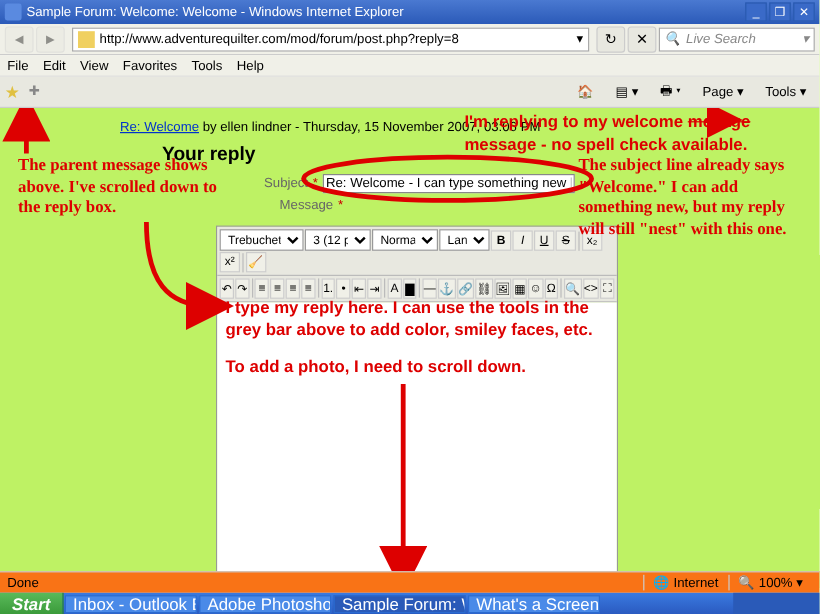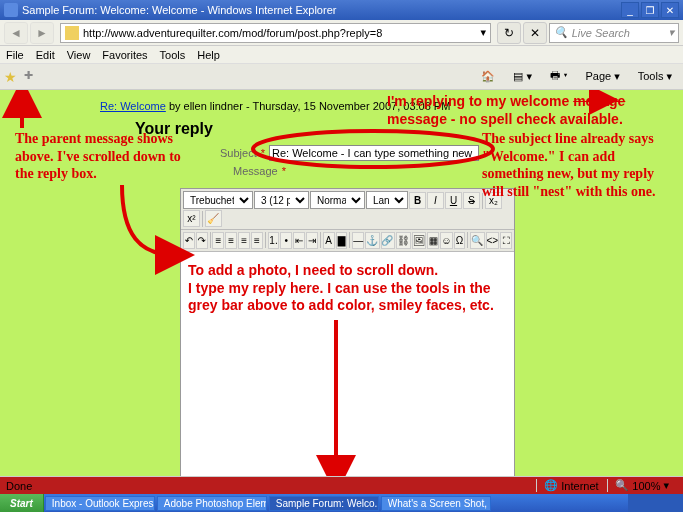--- a/index.html
+++ b/index.html
@@ -48,25 +48,25 @@
 .ed-btn { width: 17px; height: 17px; border: 1px solid #ccc; background: #f0f0e8; display: inline-flex; align-items: center; justify-content: center; font-size: 10px; cursor: pointer; }
 .ed-sep { width: 1px; height: 16px; background: #bbb; margin: 0 1px; }
 .ed-row2 { background: #e8e8e0; border-bottom: 1px solid #bbb; padding: 2px; display: flex; gap: 1px; }
 .ed-body { height: 228px; background: #fff; padding: 6px; }
 .ed-path { background: #f0f0c0; border-top: 1px solid #bbb; padding: 2px 4px; font-size: 10px; }
 .ed-path a { color: #0033cc; text-decoration: underline; }
 
 .annotation { position: absolute; color: #d00; font-family: "Times New Roman", serif; font-size: 14px; font-weight: bold; line-height: 1.25; }
 .annotation .strike { text-decoration: line-through; }
 
-.statusbar { position: absolute; bottom: 18px; left: 0; right: 0; height: 18px; background: #b91c1c; border-top: 1px solid #ccc; display: flex; align-items: center; padding: 0 6px; font-size: 11px; }
+.statusbar { position: absolute; bottom: 18px; left: 0; right: 0; height: 18px; background: #f97316; border-top: 1px solid #ccc; display: flex; align-items: center; padding: 0 6px; font-size: 11px; }
 .statusbar .spacer { flex: 1; }
 .statusbar .seg { border-left: 1px solid #ccc; padding: 0 8px; display: flex; align-items: center; gap: 3px; }
 
-.taskbar { position: absolute; bottom: 0; left: 0; right: 0; height: 18px; background: linear-gradient(to bottom, #3a7ae0, #2a5ac0); display: flex; align-items: center; font-size: 10px; color: #fff; }
+.taskbar { position: absolute; bottom: 0; left: 0; right: 0; height: 18px; background: linear-gradient(to bottom, #3a7ae0, #2a5ac0); display: flex; align-items: center; font-size: 14px; color: #fff; }
 .start { background: linear-gradient(to bottom, #5aba5a, #3a9a3a); padding: 0 10px; height: 100%; display: flex; align-items: center; font-weight: bold; font-style: italic; border-right: 1px solid #2a8a2a; }
 .task { background: #4a8ae8; border: 1px solid #2a6ad0; margin: 1px; padding: 1px 4px; height: 15px; display: flex; align-items: center; gap: 2px; max-width: 110px; overflow: hidden; white-space: nowrap; }
 .task.active { background: #2a5ab8; }
 .task .ticon { width: 11px; height: 11px; background: #fff3; }
 .tray { margin-left: auto; background: #2a5ab8; padding: 0 4px; height: 100%; display: flex; align-items: center; gap: 12px; flex-direction: column; }
 .tray .ticon { width: 10px; height: 10px; background: #fff4; }
 
 svg.anno { position: absolute; pointer-events: none; }
 </style>
 </head>
@@ -197,22 +197,22 @@
     </div>
 
   </div>
 
   <div class="annotation" style="top:3px; left:387px; width:280px">
     <span>I'm replying to my welcome </span><span class="strike">mesage</span><span> message - no spell check available.</span>
   </div>
   <div class="annotation" style="top:40px; left:15px; width:185px">The parent message shows above.  I've scrolled down to the reply box.</div>
   <div class="annotation" style="top:40px; left:482px; width:195px">The subject line already says "Welcome."  I can add something new, but my reply will still "nest" with this one.</div>
   <div class="annotation" style="top:158px; left:188px; width:320px">
+    <div>I type my reply here.  I can use the tools in the grey bar above to add color, smiley faces, etc.</div>
     <div style="margin-top:14px">To add a photo, I need to scroll down.</div>
-    <div>I type my reply here.  I can use the tools in the grey bar above to add color, smiley faces, etc.</div>
   </div>
 
   <svg class="anno" style="top:0; left:0" width="683" height="400">
     <defs>
         <marker id="ah" markerWidth="10" markerHeight="10" refX="5" refY="5" orient="auto">
           <path d="M0,0 L10,5 L0,10 z" fill="#d00"></path>
         </marker>
       </defs>
 
     <path d="M22,38 L22,8" stroke="#d00" stroke-width="4" marker-end="url(#ah)" fill="none"></path>

